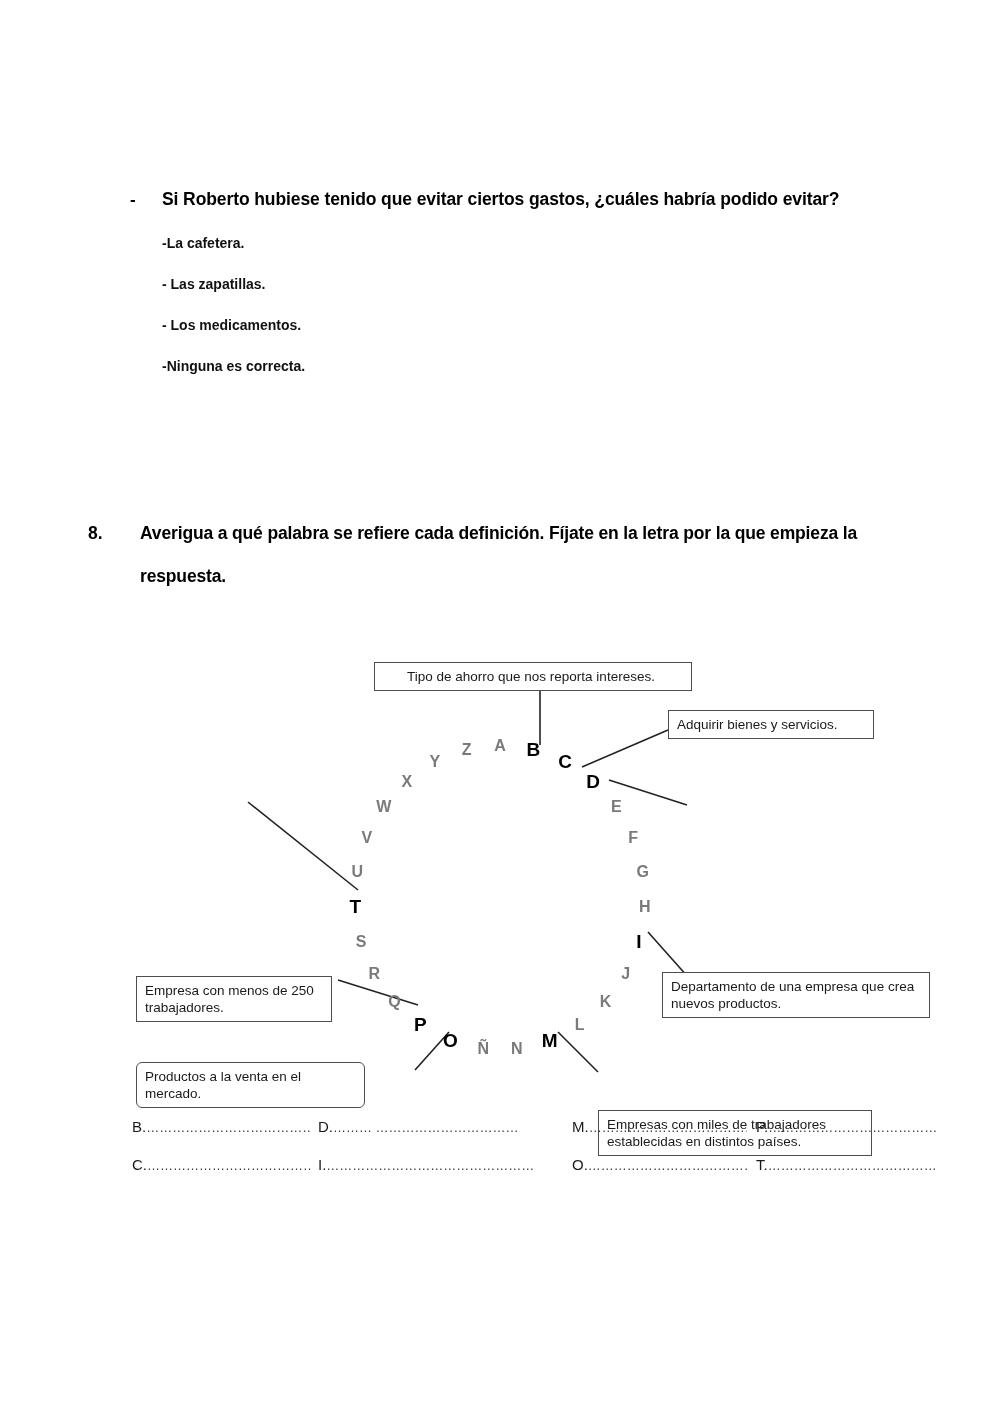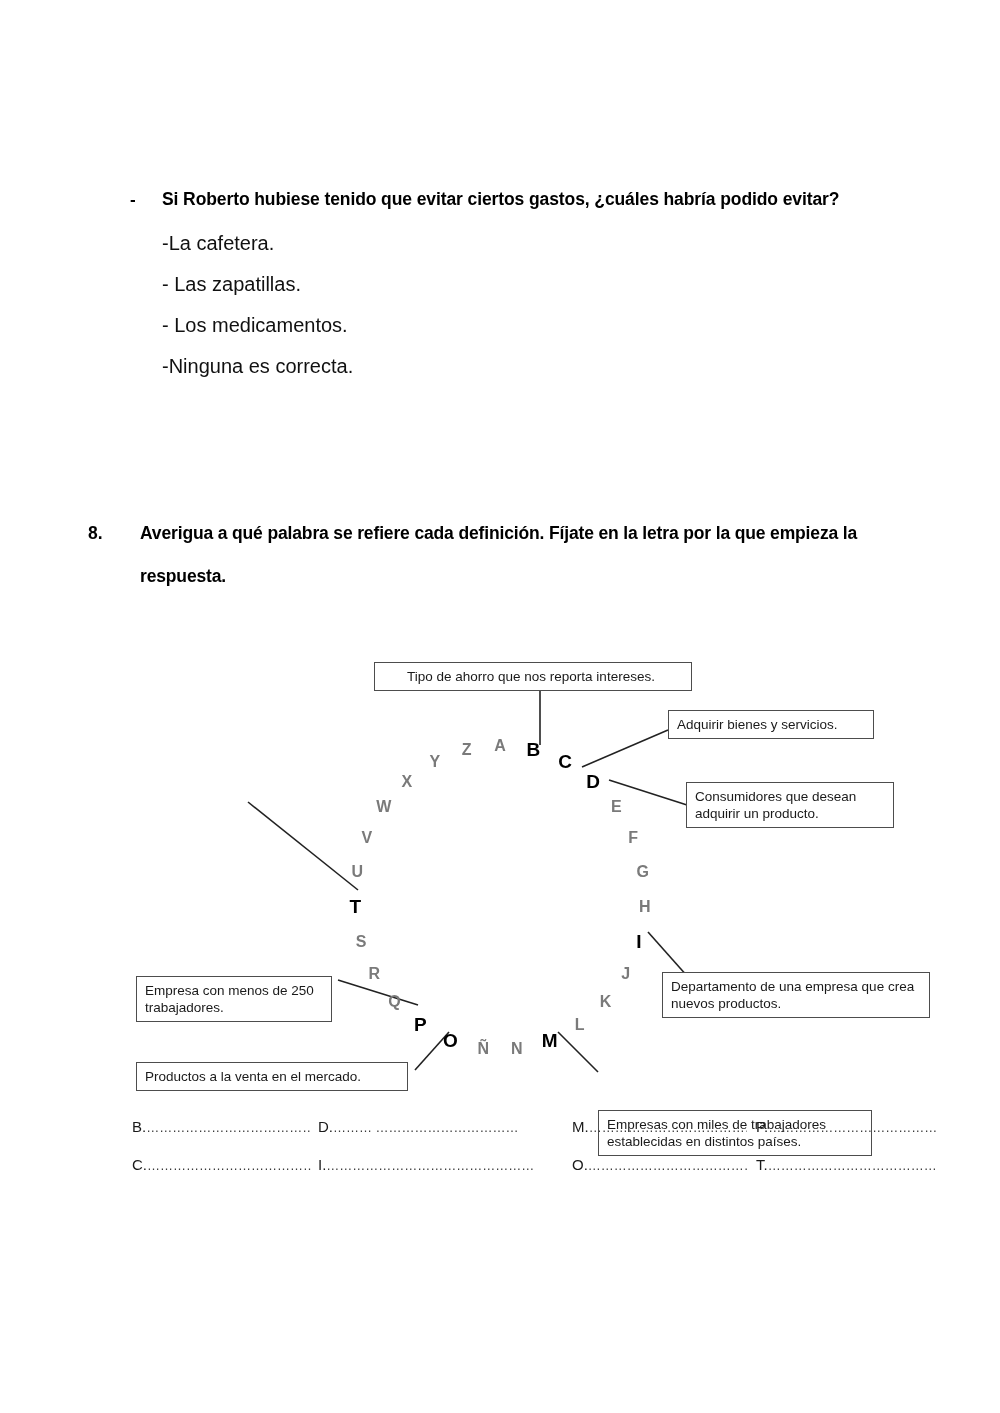--- a/index.html
+++ b/index.html
@@ -41,23 +41,24 @@
     font-size: 17.5px;
     font-weight: bold;
     line-height: 43px;
     letter-spacing: -0.1px;
   }
   .q-answers {
     margin-left: 32px;
     margin-top: 2px;
   }
   .q-answer {
-    font-size: 20px;
+    font-size: 14px;
     line-height: 41px;
     color: #111111;
+    font-weight: bold;
   }
 
   
   .q8 {
     position: absolute;
     left: 88px;
     top: 512px;
     width: 840px;
   }
   .q8-row {
@@ -220,30 +221,27 @@
       </div>
 
     <div class="callout" style="left:374px; top:22px; width:318px;padding-left:32px;">
       <span>Tipo de ahorro que nos reporta intereses.</span>
     </div>
 
     <div class="callout" style="left:668px; top:70px; width:206px;">
       <span>Adquirir bienes y servicios.</span>
     </div>
 
-    <div class="callout" style="left:686px; top:142px; width:208px;">
-      <span>Consumidores que desean adquirir un producto.</span>
-    </div>
 
 
     <div class="callout" style="left:136px; top:336px; width:196px;">
       <span>Empresa con menos de 250 trabajadores.</span>
     </div>
 
-    <div class="callout" style="left:136px; top:422px; width:272px;">
+    <div class="callout" style="left:136px; top:422px; width:229px;border-radius:6px;">
       <span>Productos a la venta en el mercado.</span>
     </div>
 
     <div class="callout" style="left:662px; top:332px; width:268px;">
       <span>Departamento de una empresa que crea nuevos productos.</span>
     </div>
 
     <div class="callout" style="left:598px; top:422px; width:274px;margin-top:48px;">
       <span>Empresas con miles de trabajadores establecidas en distintos países.</span>
     </div>

